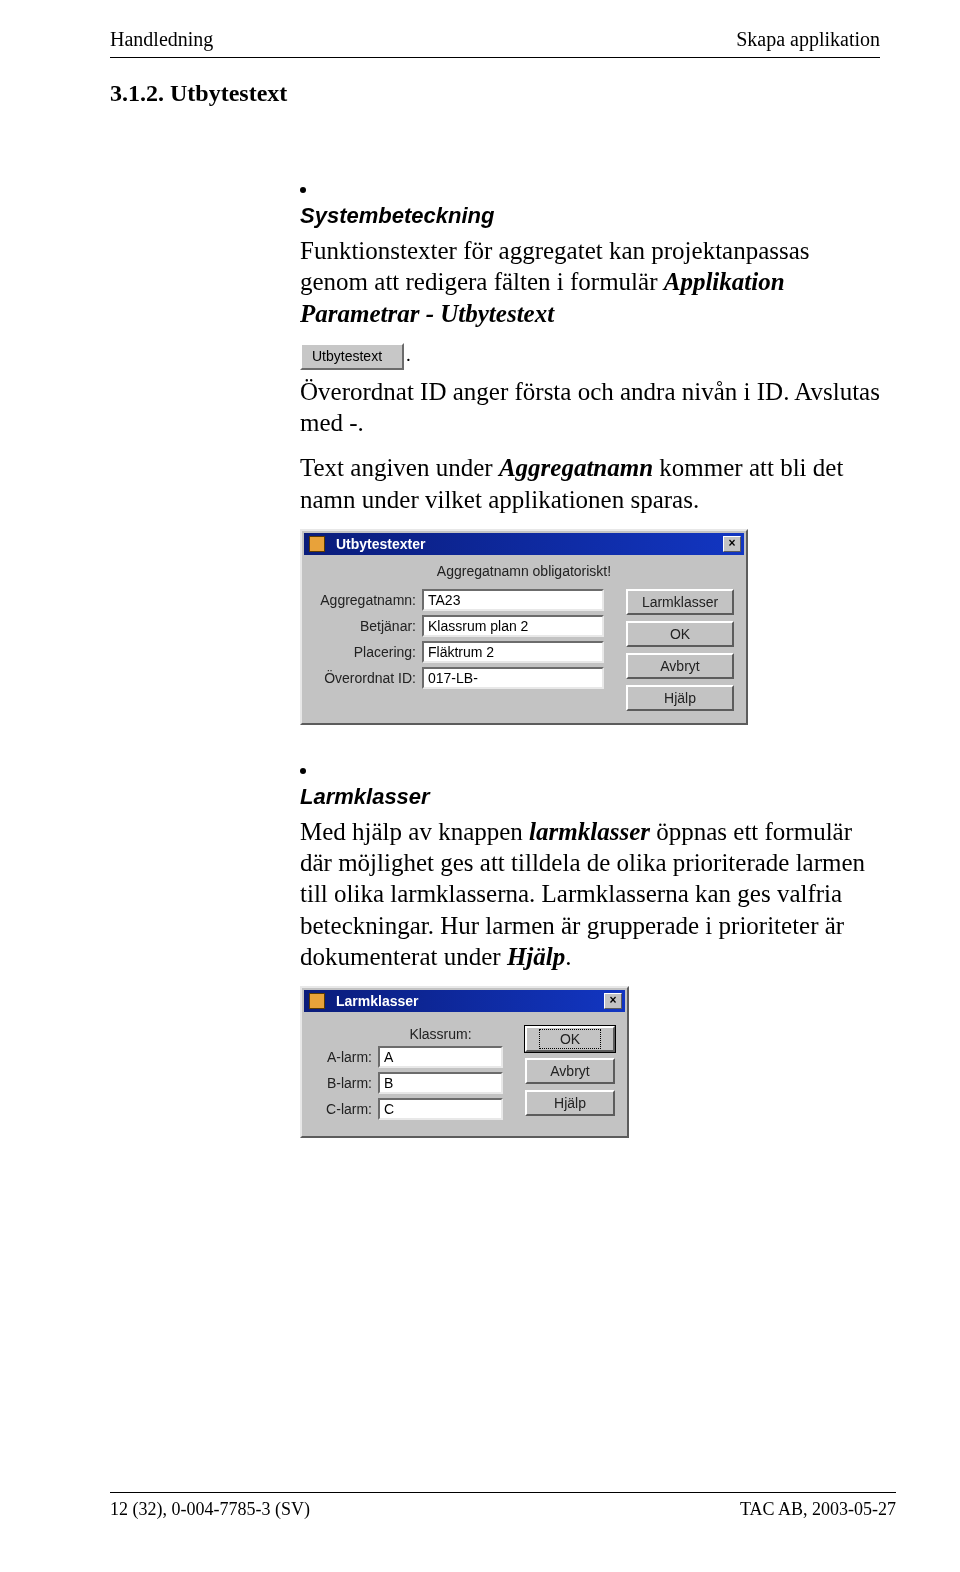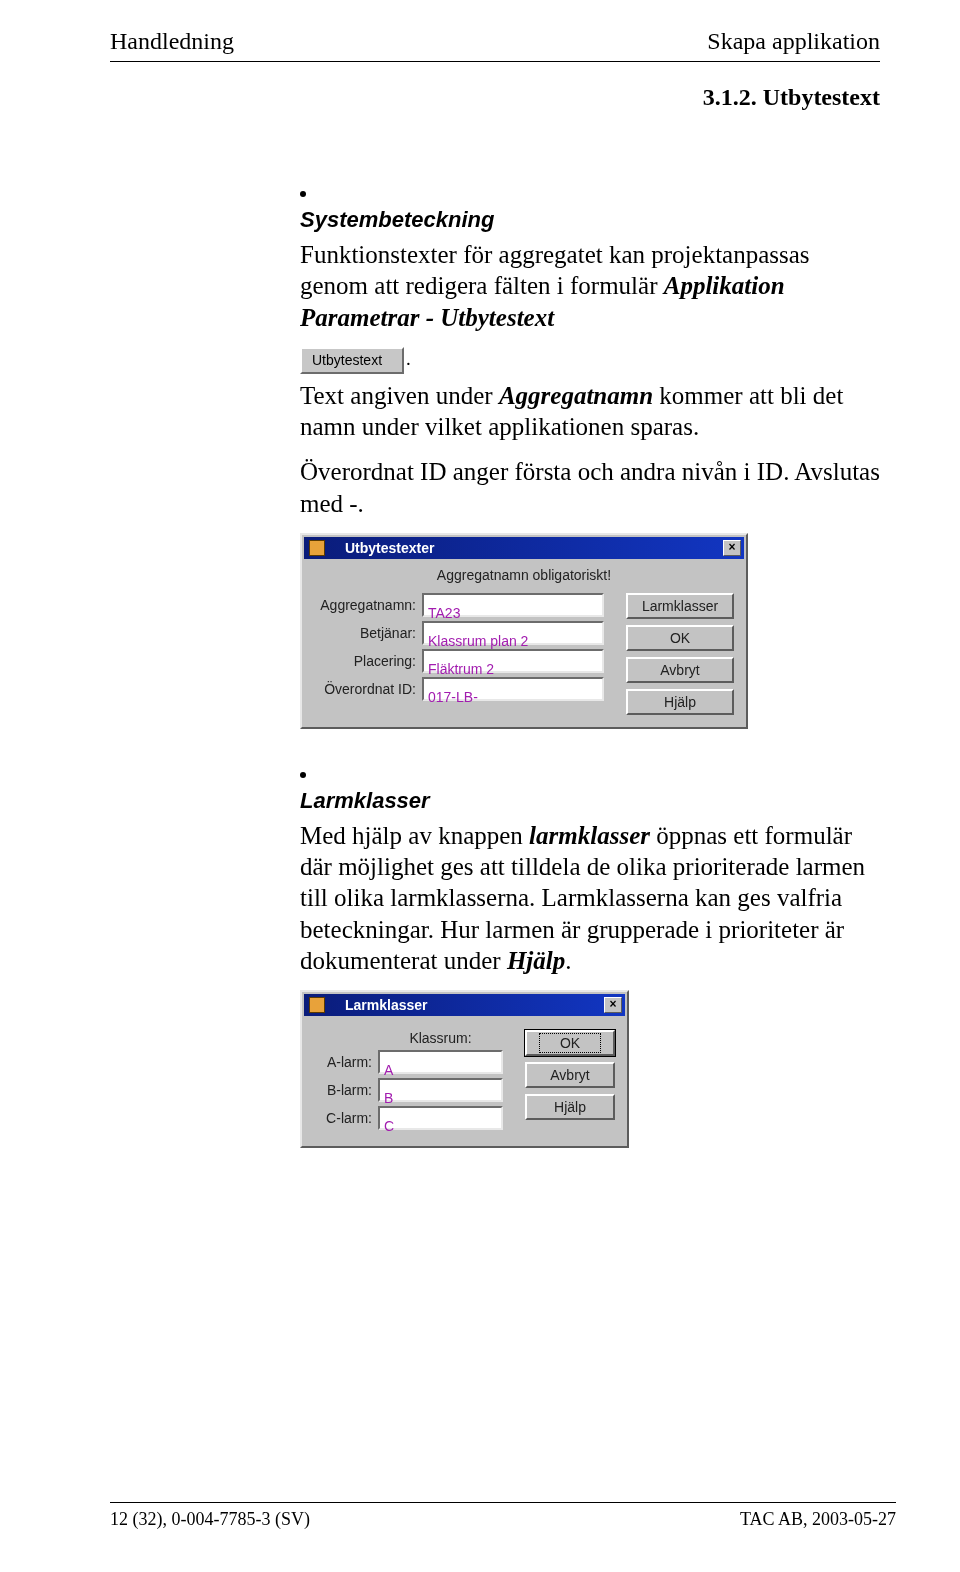--- a/index.html
+++ b/index.html
@@ -11,29 +11,28 @@
     color: #000;
     width: 960px;
   }
   .page {
     width: 960px;
     padding: 28px 80px 24px 110px;
   }
   .header {
     display: flex;
     justify-content: space-between;
-    font-size: 24px;
+    font-size: 20px;
     padding-bottom: 6px;
     border-bottom: 1px solid #000;
   }
   .section-num {
     font-size: 24px;
     font-weight: bold;
     margin-top: 22px;
-    text-align: right;
   }
   .body-indent {
     margin-left: 190px;
   }
   .bullet-head {
     display: flex;
     align-items: flex-start;
     gap: 10px;
     margin-top: 14px;
     margin-bottom: 6px;
@@ -90,21 +89,21 @@
   .win-titlebar {
     background: linear-gradient(to right, #0a1c7a, #1236c2);
     color: #fff;
     display: flex;
     align-items: center;
     justify-content: space-between;
     padding: 3px 3px 3px 5px;
     font-weight: bold;
     font-size: 14px;
   }
-  .win-titlebar .left { display: flex; align-items: center; gap: 20px; }
+  .win-titlebar .left { display: flex; align-items: center; gap: 11px; }
   .win-icon {
     width: 16px; height: 16px; background: #e8a23a;
     border: 1px solid #5c3a00;
     display: inline-block;
   }
   .win-x {
     width: 18px; height: 16px;
     background: #c3c3c3;
     border-top: 1px solid #fff;
     border-left: 1px solid #fff;
@@ -152,23 +151,23 @@
   .textbox {
     flex: 1;
     height: 22px;
     background: #fff;
     border-top: 2px solid #6c6c6c;
     border-left: 2px solid #6c6c6c;
     border-bottom: 2px solid #e8e8e8;
     border-right: 2px solid #e8e8e8;
     font-family: inherit;
     font-size: 14px;
-    padding: 10px 4px;
+    padding: 1px 4px;
     line-height: 17px;
-    color: #a21caf;
+    color: #000000;
   }
   .winbtn {
     height: 26px;
     background: #c3c3c3;
     border-top: 2px solid #fff;
     border-left: 2px solid #fff;
     border-right: 2px solid #5c5c5c;
     border-bottom: 2px solid #5c5c5c;
     font-family: inherit;
     font-size: 14px;
@@ -220,25 +219,25 @@
     </div>
 
     <p class="para">
       <span>Funktionstexter för aggregatet kan projektanpassas genom att redigera fälten i formulär </span><span class="i b">Applikation Parametrar - Utbytestext</span>
     </p>
 
     <div>
       <span class="utby-btn">Utbytestext</span><span class="img-trail-dot">.</span>
     </div>
 
+    <p class="para">Överordnat ID anger första och andra nivån i ID. Avslutas med -.</p>
+
     <p class="para">
       <span>Text angiven under </span><span class="i b">Aggregatnamn</span><span> kommer att bli det namn under vilket applikationen sparas.</span>
     </p>
-
-    <p class="para">Överordnat ID anger första och andra nivån i ID. Avslutas med -.</p>
 
     <div class="win win1">
       <div class="win-titlebar">
         <span class="left">
           <span class="win-icon"></span>
           <span>Utbytestexter</span>
         </span>
         <span class="win-x">×</span>
       </div>
       <div class="win-body">

